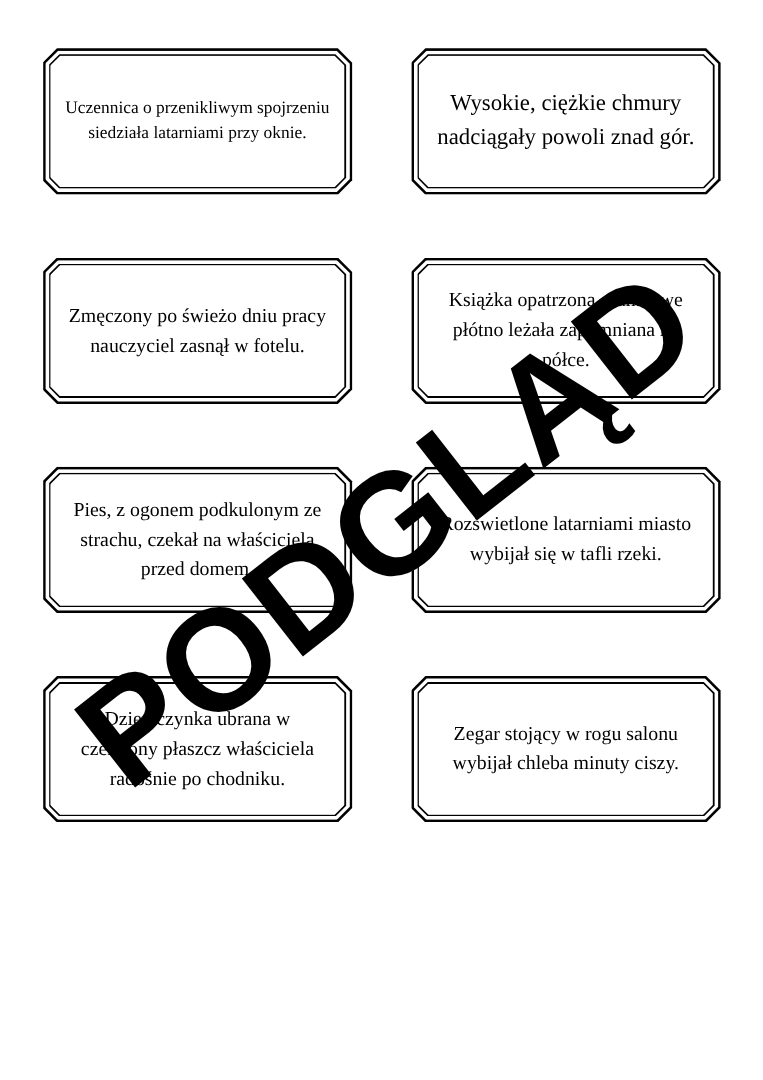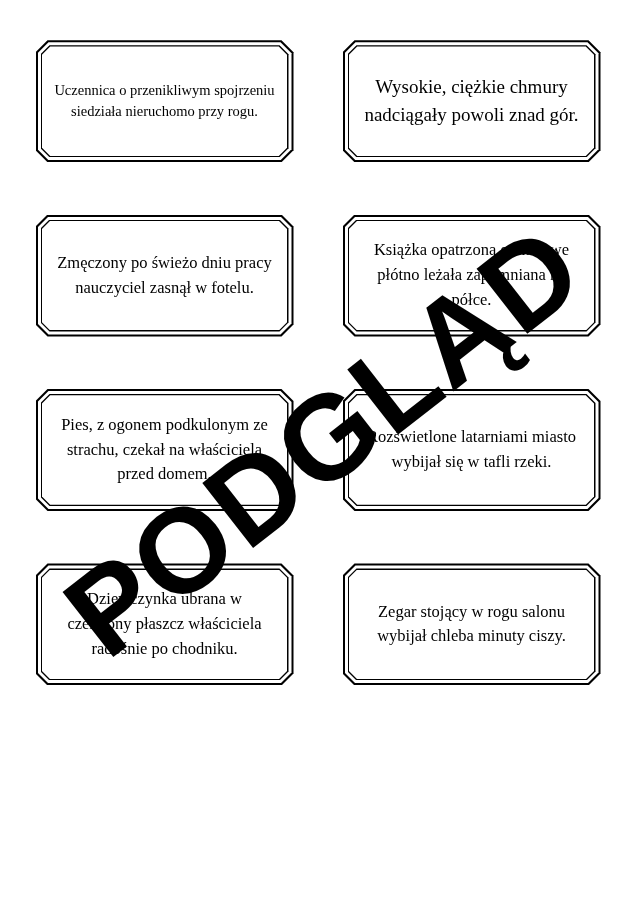--- a/index.html
+++ b/index.html
@@ -153,21 +153,21 @@
 <div id="page">
 
   <div id="grid">
 
     <div class="card-cell">
       <div class="card">
         <div class="frame-outer-fill"></div>
         <div class="frame-inner-fill"></div>
         <div class="frame-line2"></div>
         <div class="frame-line2-fill"></div>
-        <div class="card-text">Uczennica o przenikliwym spojrzeniu siedziała nieruchomo przy rogu.</div>
+        <div class="card-text">Uczennica o przenikliwym spojrzeniu siedziała latarniami przy oknie.</div>
       </div>
     </div>
 
     <div class="card-cell">
       <div class="card">
         <div class="frame-outer-fill"></div>
         <div class="frame-inner-fill"></div>
         <div class="frame-line2"></div>
         <div class="frame-line2-fill"></div>
         <div class="card-text big">Wysokie, ciężkie chmury nadciągały powoli znad gór.</div>

